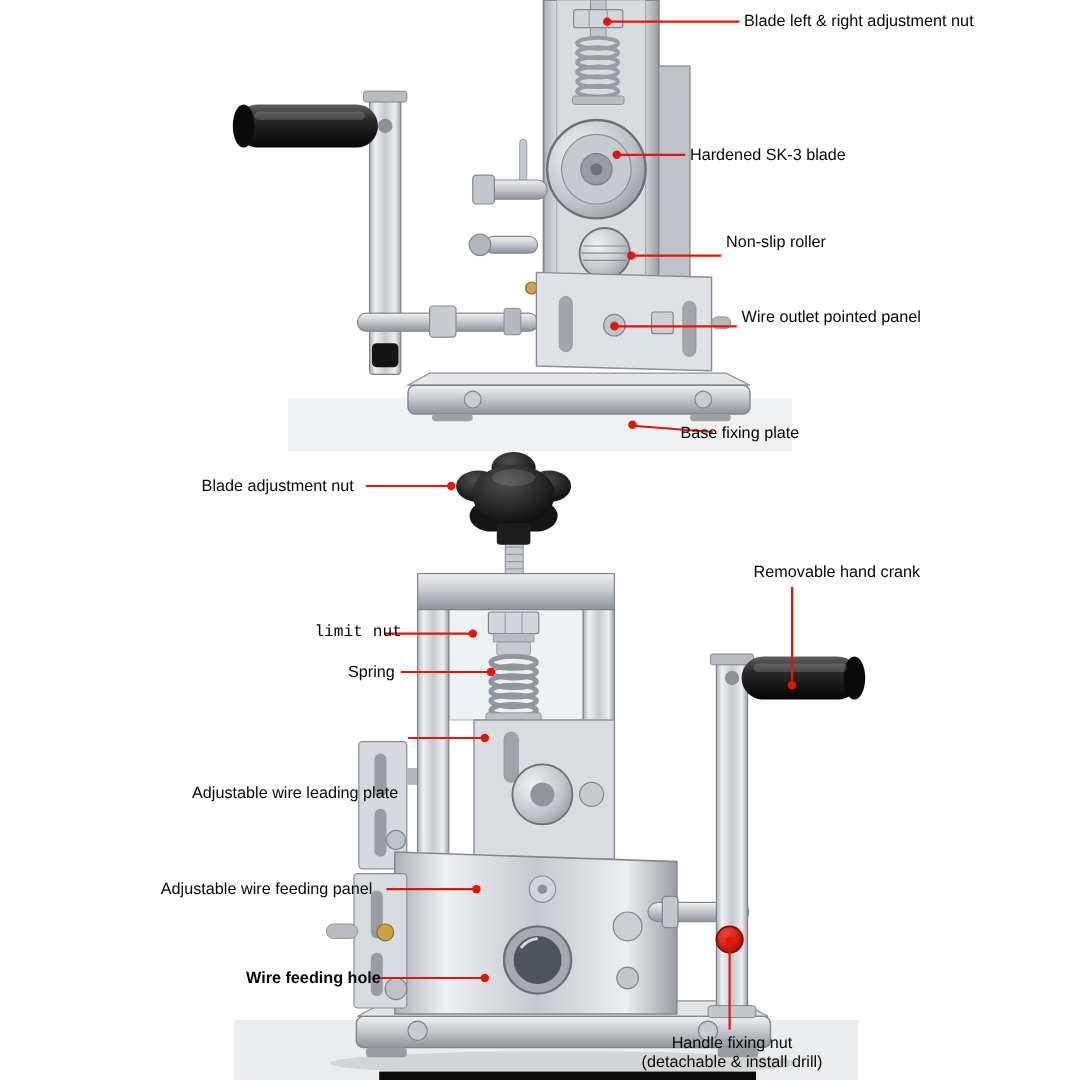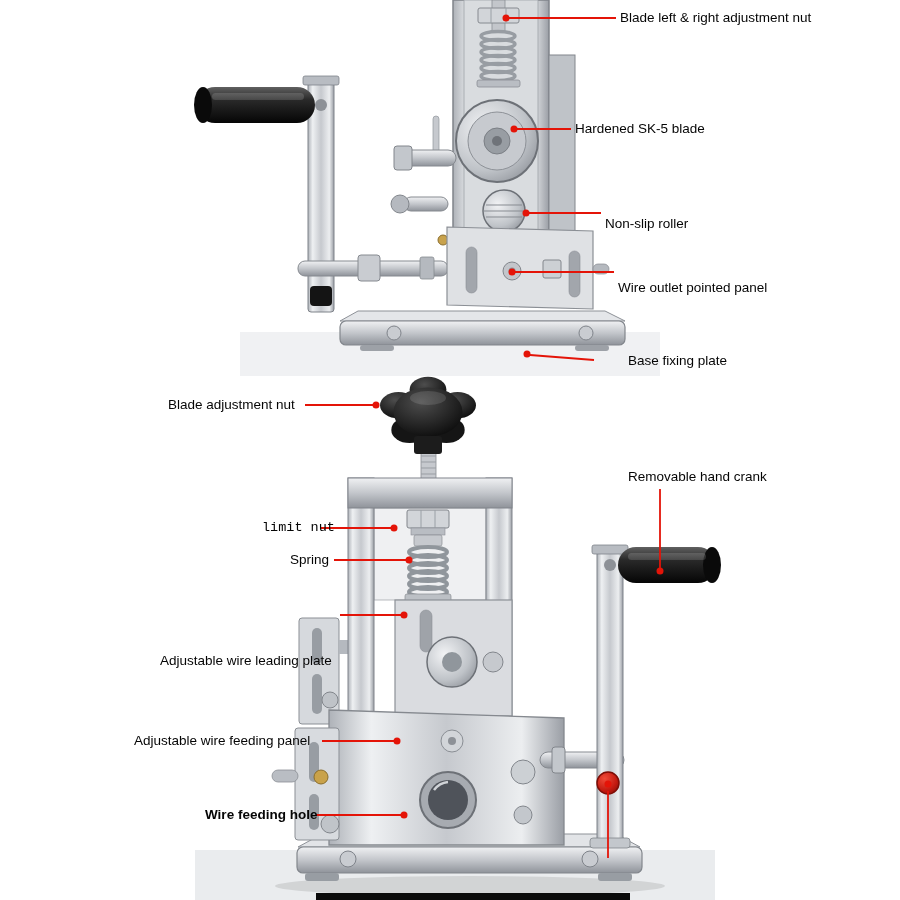--- a/index.html
+++ b/index.html
@@ -289,27 +289,31 @@
       <circle cx="394" cy="528" r="3.5"></circle>
       <circle cx="409" cy="560" r="3.5"></circle>
       <circle cx="404" cy="615" r="3.5"></circle>
       <circle cx="397" cy="741" r="3.5"></circle>
       <circle cx="404" cy="815" r="3.5"></circle>
       <circle cx="608" cy="784" r="3.5"></circle>
     </g>
   </svg>
 
   <div class="ann" style="left:620px;top:10px;">Blade left &amp; right adjustment nut</div>
-  <div class="ann" style="left:575px;top:121px;">Hardened SK-5 blade</div>
-  <div class="ann" style="left:605px;top:216px;">Non-slip roller</div>
-  <div class="ann" style="left:618px;top:280px;">Wire outlet pointed panel</div>
-  <div class="ann" style="left:628px;top:353px;text-align:center;">Base fixing plate</div>
+  <div class="ann" style="left:575px;top:121px;">Hardened SK-3 blade</div>
+  <div class="ann" style="left:605px;top:194px;">Non-slip roller</div>
+  <div class="ann" style="left:618px;top:256px;">Wire outlet pointed panel</div>
+  <div class="ann" style="left:567px;top:353px;text-align:center;">Base fixing plate</div>
 
   <div class="ann" style="left:168px;top:397px;">Blade adjustment nut</div>
   <div class="ann" style="left:588px;top:469px;margin-left:40px;">Removable hand crank</div>
   <div class="ann" style="left:262px;top:520px;font-family:Liberation Mono, monospace;">limit nut</div>
   <div class="ann" style="left:290px;top:552px;text-align:center;">Spring</div>
   <div class="ann" style="left:160px;top:607px;margin-top:46px;">Adjustable wire leading plate</div>
   <div class="ann" style="left:134px;top:733px;">Adjustable wire feeding panel</div>
   <div class="ann" style="left:205px;top:807px;font-weight:bold;">Wire feeding hole</div>
 
+  <div class="ann ann-center" style="left:518px;top:861px;width:184px;">
+    <div>Handle fixing nut</div>
+    <div>(detachable &amp; install drill)</div>
+  </div>
 
 </div>
 
 </body></html>

